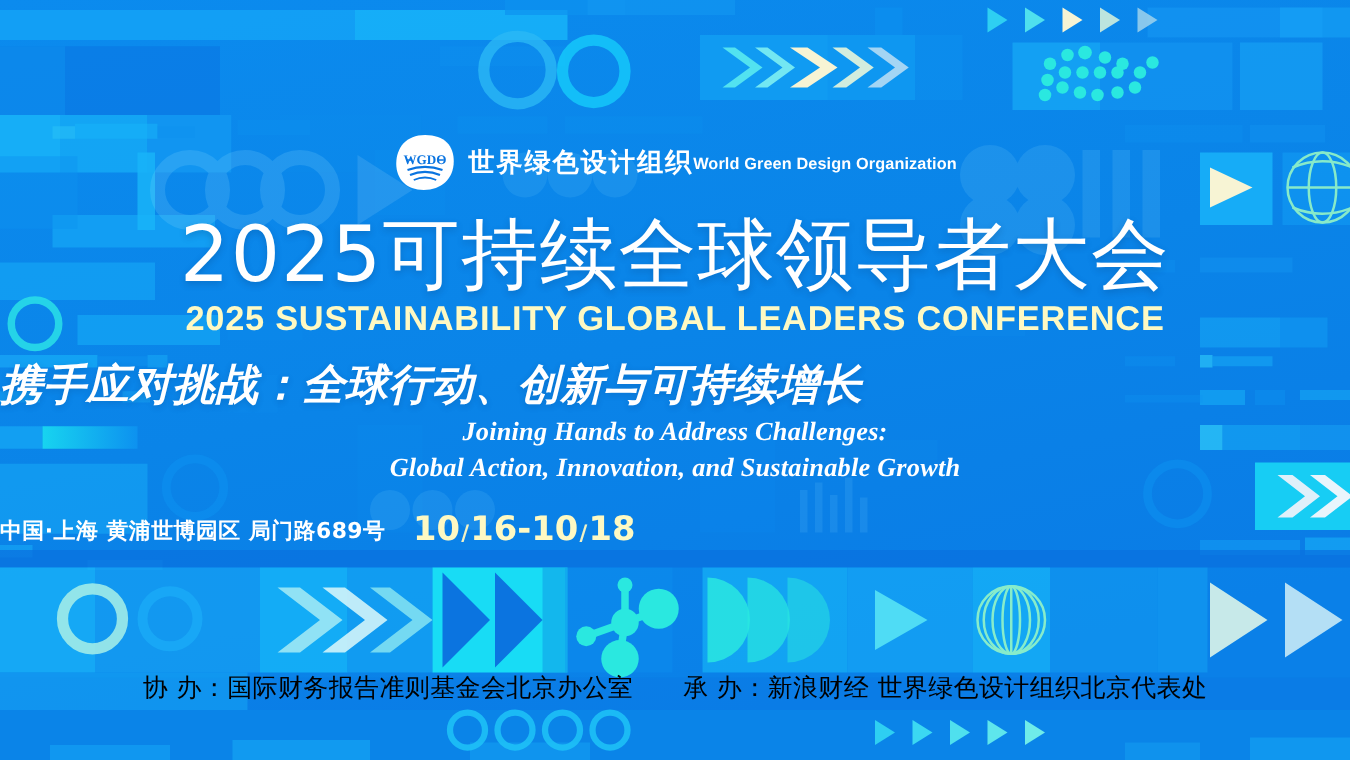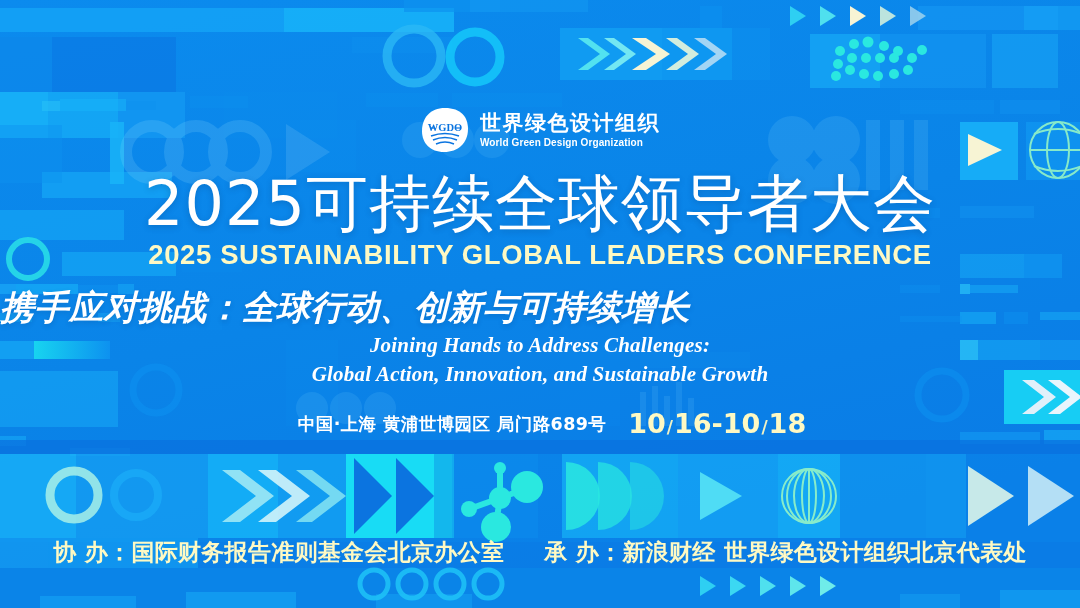--- a/index.html
+++ b/index.html
@@ -14,27 +14,27 @@
   .bg-layer{position:absolute;inset:0;}
   .content{position:absolute;inset:0;z-index:40;}
 
   
   .logos{
     position:absolute;left:0;right:0;top:105px;
     display:flex;align-items:center;justify-content:center;gap:22px;
   }
   .wgdo{display:flex;align-items:center;gap:10px;}
   .wgdo-mark{width:50px;height:50px;position:relative;}
-  .wgdo-txt{display:flex;flex-direction:column;line-height:1;}
+  .wgdo-txt{display:flex;flex-direction:row;line-height:1;}
   .wgdo-cn{
     color:#fff;font-size:21px;font-weight:700;letter-spacing:1.5px;
     font-family:"DejaVu Sans",sans-serif;
   }
   .wgdo-en{
-    color:#fff;font-size:10px;font-weight:700;margin-top:4px;letter-spacing:.1px;
+    color:#fff;font-size:13px;font-weight:700;margin-top:4px;letter-spacing:.1px;
   }
   .sina{display:flex;flex-direction:column;align-items:center;position:relative;}
   .sina-eye{width:40px;height:24px;margin-bottom:-4px;margin-left:-46px;}
   .sina-word{display:flex;align-items:flex-end;gap:5px;}
   .sina-en{
     color:#fff;font-size:35px;font-weight:700;font-style:italic;
     letter-spacing:-1px;line-height:.9;font-family:"DejaVu Sans",sans-serif;
   }
   .sina-cn{
     color:#fff;font-size:27px;font-weight:700;font-style:italic;line-height:1;
@@ -62,39 +62,39 @@
   .theme-en{
     position:absolute;left:0;right:0;top:331px;text-align:center;
     color:#fff;font-size:21px;font-weight:700;font-style:italic;line-height:1.4;
     font-family:"Liberation Serif","DejaVu Serif",serif;
   }
   .theme-en div{letter-spacing:.2px;text-align:center;}
 
   
   .venue-row{
     position:absolute;left:0;right:0;top:408px;
-    display:flex;align-items:center;justify-content:center;gap:22px;padding-left:24px;
+    display:flex;align-items:center;justify-content:flex-start;gap:22px;
   }
   .venue{
     color:#fff;font-size:17.5px;font-weight:700;letter-spacing:.4px;
     font-family:"DejaVu Sans",sans-serif;
   }
   .date{
     color:#fef9c3;font-size:27px;font-weight:700;letter-spacing:0px;
     font-family:"DejaVu Sans",sans-serif;display:flex;align-items:baseline;
   }
   .date .sl{font-size:17px;opacity:.95;padding:0 1px;}
 
   
   .footer{
     position:absolute;left:0;right:0;top:537px;
     display:flex;align-items:center;justify-content:center;gap:40px;
   }
   .footer span{
-    color:#fef9c3;font-size:23px;font-weight:700;letter-spacing:.3px;
+    color:#000000;font-size:20px;font-weight:400;letter-spacing:.3px;
     font-family:"DejaVu Sans",sans-serif;
   }
 </style>
 </head>
 <body>
 
 <div class="poster">
 
   <svg class="bg-layer" viewBox="0 0 1080 608" width="1080" height="608">
     <defs>

